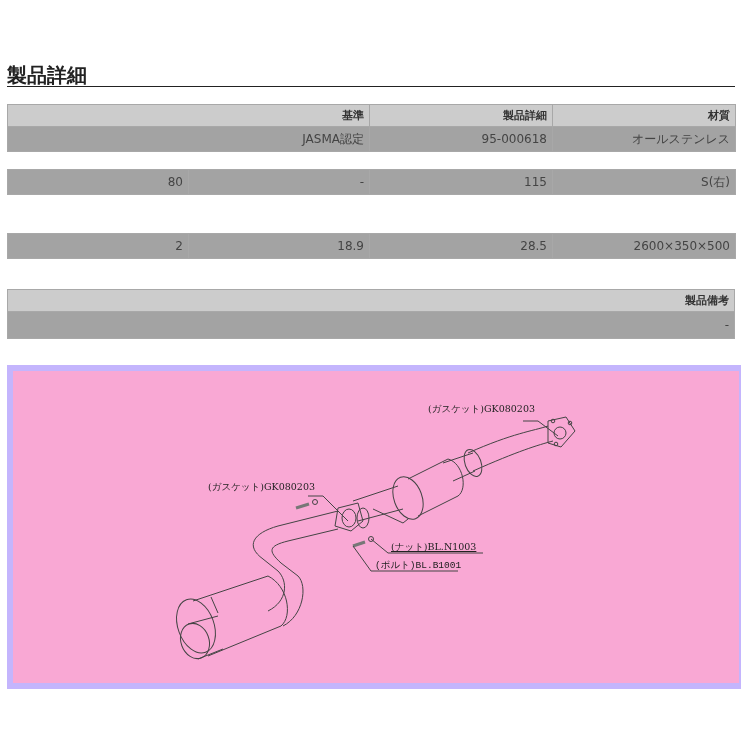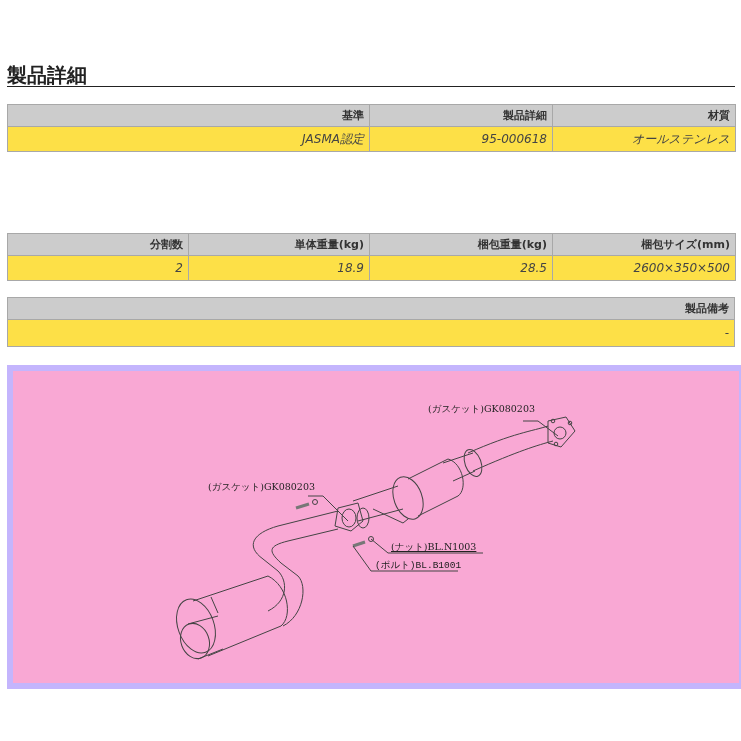--- a/index.html
+++ b/index.html
@@ -2,21 +2,21 @@
 <html><head>
 <meta charset="utf-8">
 <style>
   html,body{margin:0;padding:0;background:#fff;}
   body{width:741px;height:741px;position:relative;overflow:hidden;font-family:"DejaVu Sans","Liberation Sans",sans-serif;color:#333;}
   .title{position:absolute;left:7px;top:62px;font-size:20px;font-weight:bold;color:#222;}
   .rule{position:absolute;left:7px;top:86px;width:728px;height:1px;background:#222;}
   table.spec{position:absolute;left:7px;width:728px;border-collapse:collapse;table-layout:fixed;font-size:12px;}
   table.spec th,table.spec td{border:1px solid #a8a8a8;padding:0 5px;text-align:right;white-space:nowrap;overflow:hidden;}
   table.spec th{background:#cccccc;font-weight:bold;font-size:11px;color:#333;height:21px;}
-  table.spec td{background:#fde047;height:24px;color:#444;font-style:italic;}
+  table.spec td{background:#a3a3a3;height:24px;color:#444;}
   .diagram{position:absolute;left:7px;top:365px;width:726px;height:312px;border:6px solid #c4b5fd;background:#f9a8d4;}
   .callout{position:absolute;font-family:"DejaVu Serif","Liberation Serif",serif;font-size:9.5px;color:#222;white-space:nowrap;}
 </style>
 </head>
 <body>
 
 <div class="title">製品詳細</div>
 <div class="rule"></div>
 
 <table class="spec" style="top:104px">
@@ -41,47 +41,47 @@
   </table>
 
 <table class="spec" style="top:169px">
   <colgroup>
       <col style="width:181px">
       <col style="width:181px">
       <col style="width:183px">
       <col style="width:183px">
     </colgroup>
   <tbody>
+  <tr>
+    <td>80</td>
+    <td>-</td>
+    <td>115</td>
+    <td>S(右)</td>
+  </tr>
 </tbody>
   </table>
 
 <table class="spec" style="top:233px">
   <colgroup>
       <col style="width:181px">
       <col style="width:181px">
       <col style="width:183px">
       <col style="width:183px">
     </colgroup>
   <tbody>
-      <tr>
-    <th>分割数</th>
-    <th>単体重量(kg)</th>
-    <th>梱包重量(kg)</th>
-    <th>梱包サイズ(mm)</th>
-  </tr>
   <tr>
     <td>2</td>
     <td>18.9</td>
     <td>28.5</td>
     <td>2600×350×500</td>
   </tr>
 </tbody>
   </table>
 
-<table class="spec" style="top:297px">
+<table class="spec" style="top:289px">
   <tbody>
       <tr>
         <th>製品備考</th>
       </tr>
   <tr>
         <td style="height:26px">-</td>
       </tr>
 </tbody>
   </table>
 

